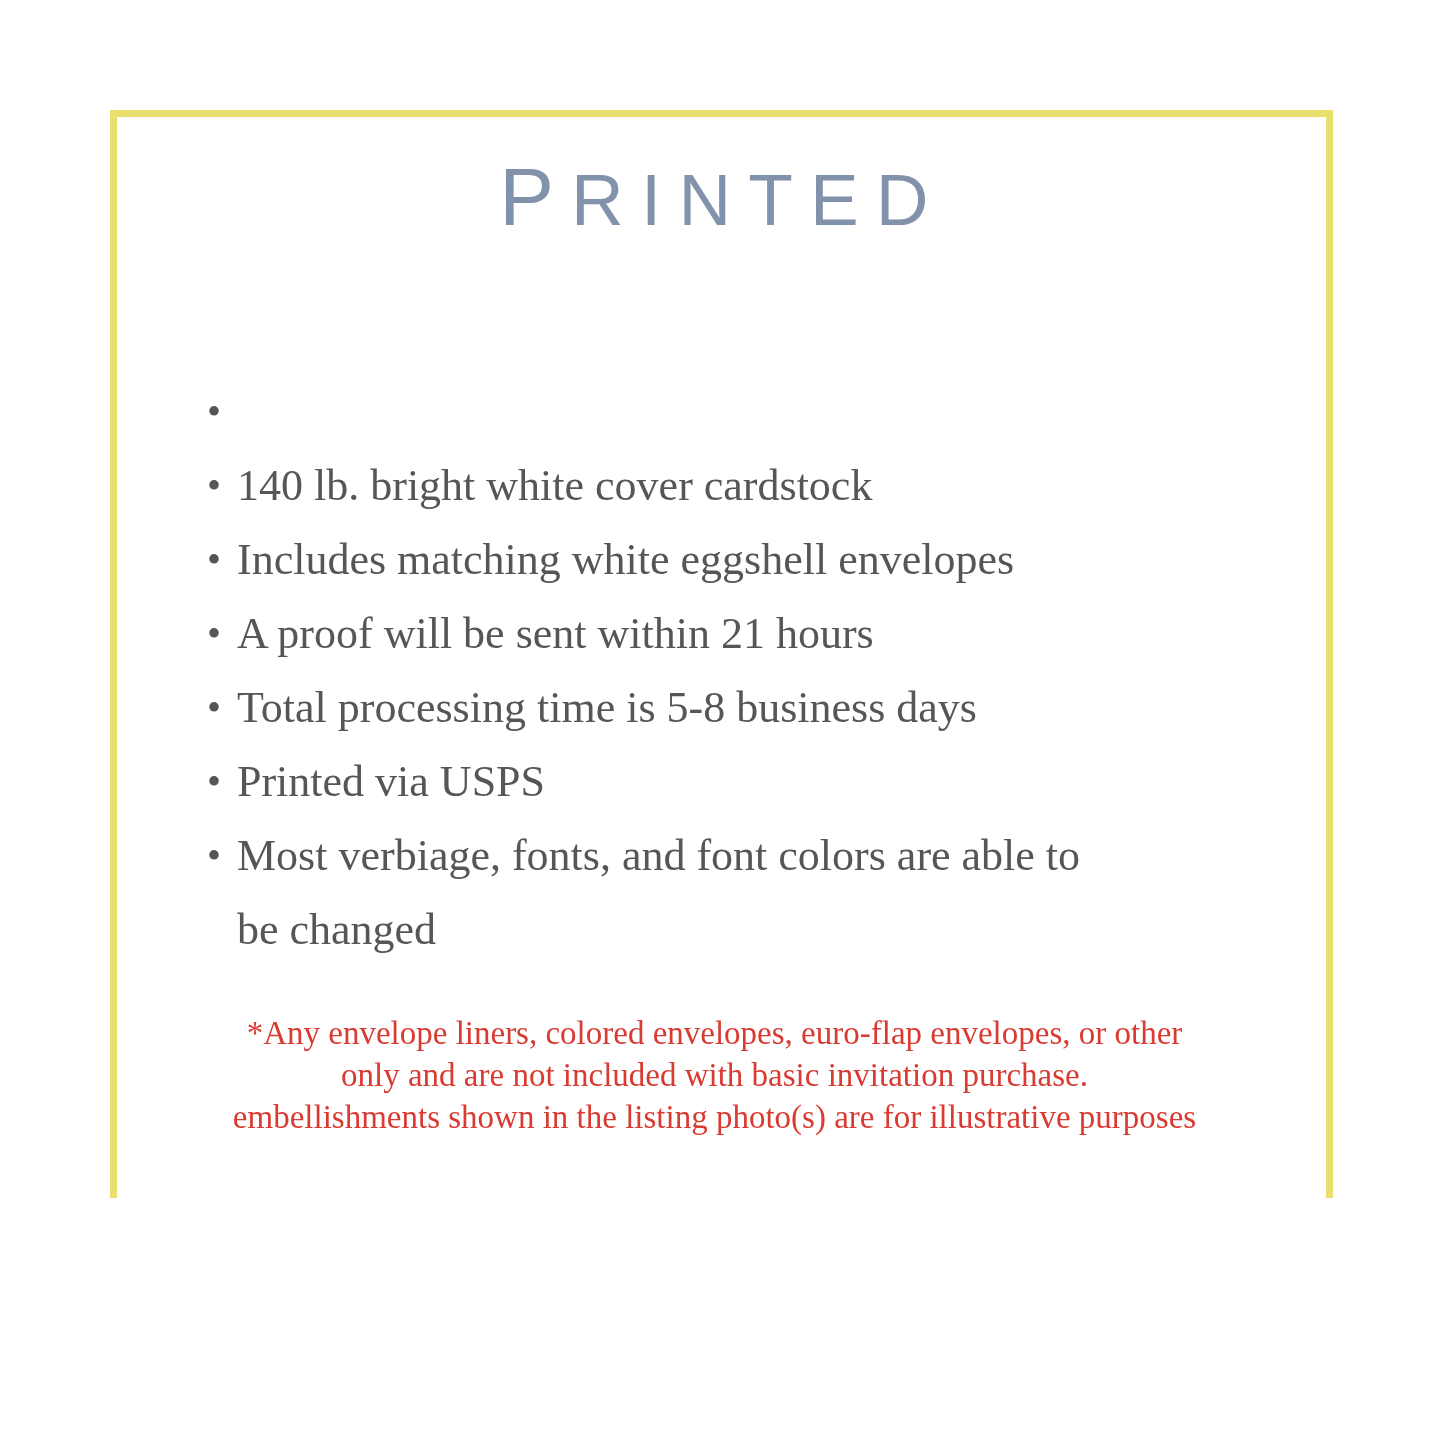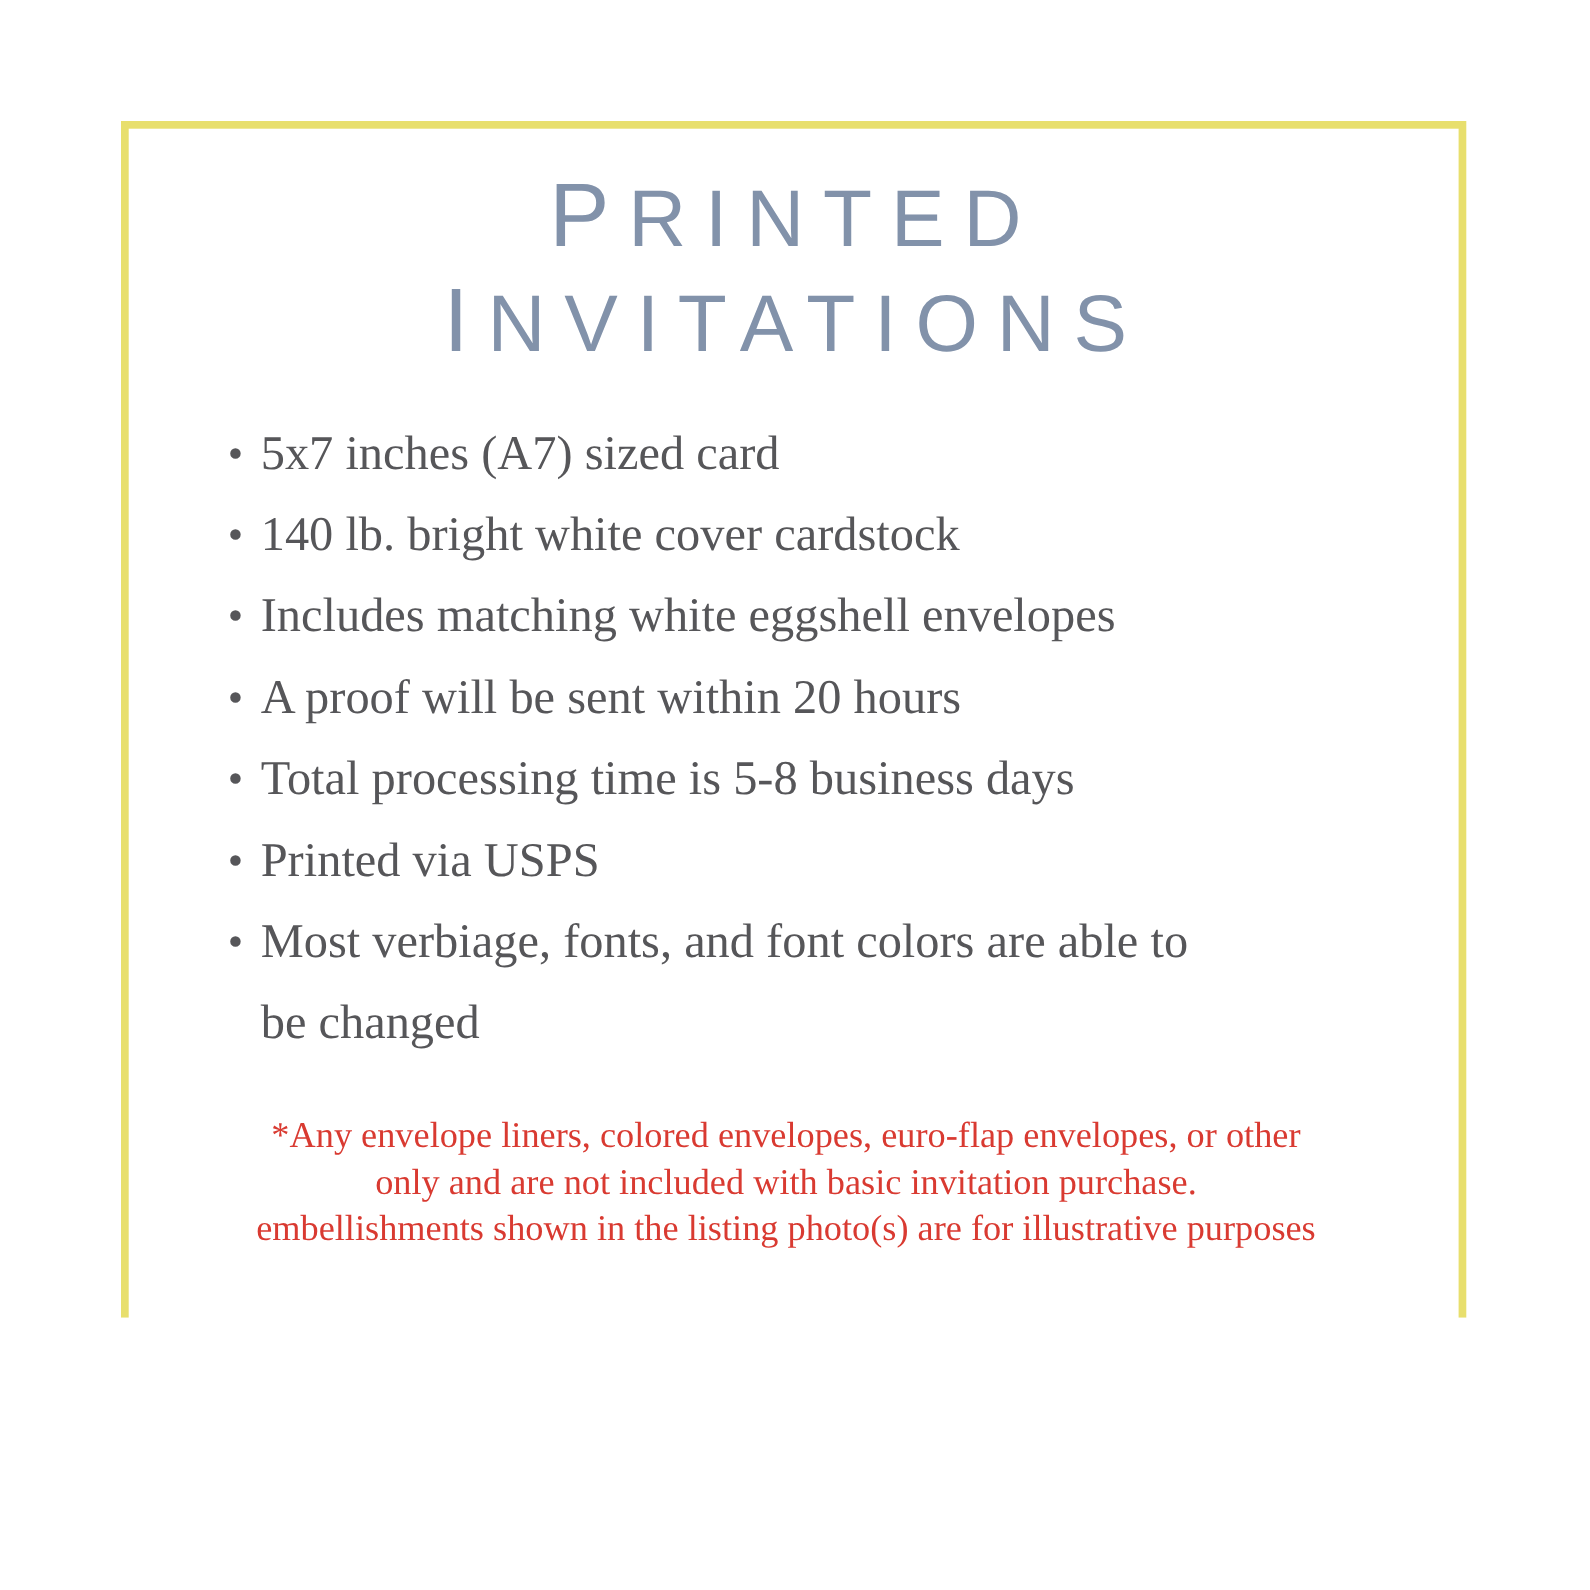--- a/index.html
+++ b/index.html
@@ -82,39 +82,37 @@
 </style>
 </head>
 <body>
 
 <div class="canvas">
 
   <div class="frame"></div>
 
   <div class="title">
     <span class="title-line">Printed</span>
-    <span class="title-line">Invitations</span>
   </div>
 
   <ul class="bullets">
     <li>
       <span class="bullet-dot">•</span>
-      <span class="bullet-text">5x7 inches (A7) sized card</span>
     </li>
     <li>
       <span class="bullet-dot">•</span>
       <span class="bullet-text">140 lb. bright white cover cardstock</span>
     </li>
     <li>
       <span class="bullet-dot">•</span>
       <span class="bullet-text">Includes matching white eggshell envelopes</span>
     </li>
     <li>
       <span class="bullet-dot">•</span>
-      <span class="bullet-text">A proof will be sent within 20 hours</span>
+      <span class="bullet-text">A proof will be sent within 21 hours</span>
     </li>
     <li>
       <span class="bullet-dot">•</span>
       <span class="bullet-text">Total processing time is 5-8 business days</span>
     </li>
     <li>
       <span class="bullet-dot">•</span>
       <span class="bullet-text">Printed via USPS</span>
     </li>
     <li>

